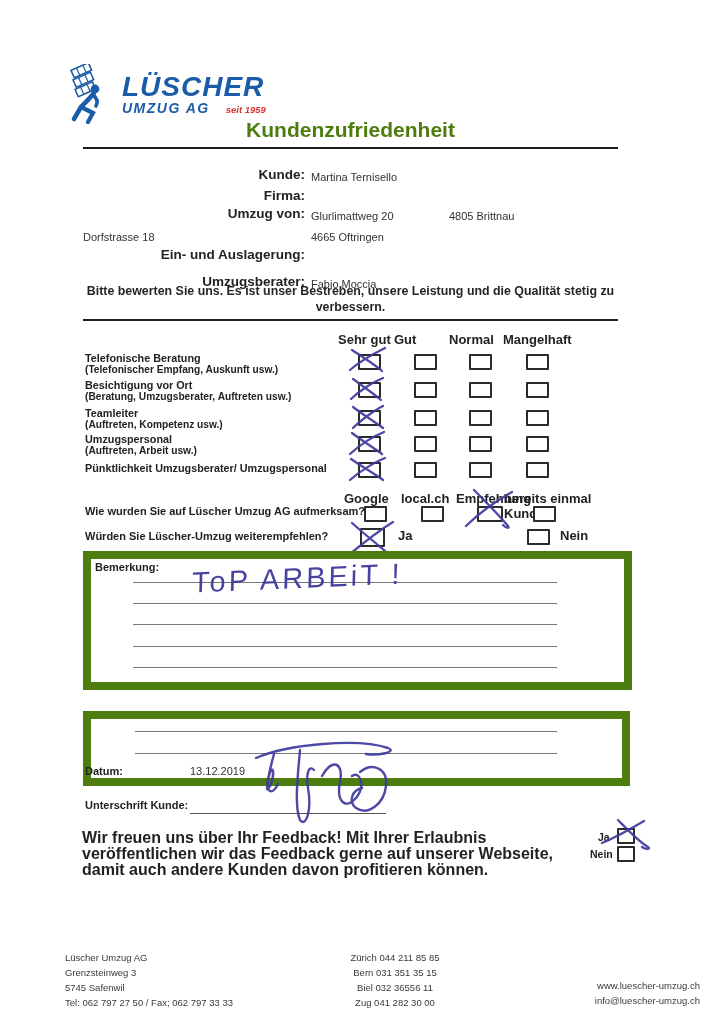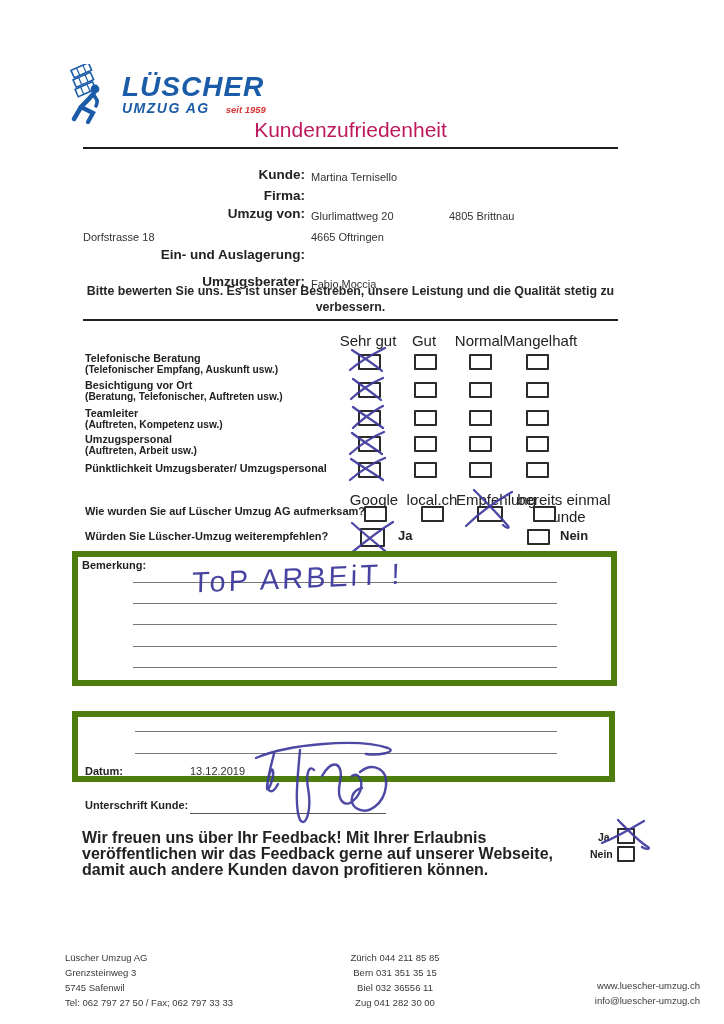--- a/index.html
+++ b/index.html
@@ -12,44 +12,44 @@
   .logo{position:absolute;left:60px;top:64px;display:flex;align-items:flex-start;}
   .logo-icon{width:60px;height:60px;}
   .logo-text{margin-left:2px;margin-top:10px;}
   .brand{font-size:28px;font-weight:bold;font-style:italic;color:#1b5ca8;letter-spacing:1px;line-height:26px;}
   .brand-sub-row{display:flex;align-items:baseline;}
   .brand-sub{font-size:14px;font-weight:bold;font-style:italic;color:#1b5ca8;letter-spacing:1.5px;}
   .brand-since{font-size:9.5px;font-weight:bold;font-style:italic;color:#d93434;margin-left:16px;}
   
   .title-wrap{position:absolute;left:83px;top:118px;width:535px;text-align:center;
     border-bottom:2.5px solid #1c1c1c;padding-bottom:5px;}
-  .title{font-size:21px;font-weight:normal;color:#be185d;}
+  .title{font-size:21px;font-weight:bold;color:#4d7c0f;}
   
   .fields{position:absolute;left:83px;top:166px;width:535px;font-size:11px;}
   .frow{display:grid;grid-template-columns:228px 138px auto;line-height:18.5px;}
   .flabel{font-weight:bold;font-size:13.5px;text-align:right;padding-right:6px;color:#222;}
   .fvalue{color:#333;padding-top:2px;}
   .fcity{color:#333;padding-top:2px;}
   .frow.berater{margin-top:8px;}
   
   .intro{position:absolute;left:83px;top:283px;width:535px;text-align:center;
     font-size:12.4px;font-weight:bold;line-height:16px;border-bottom:2px solid #222;padding-bottom:4px;color:#262626;}
   
-  .colhead{position:absolute;font-size:15px;font-weight:normal;text-align:center;color:#222;}
+  .colhead{position:absolute;font-size:13px;font-weight:bold;color:#222;}
   .rrow-label{position:absolute;left:85px;width:270px;font-weight:bold;color:#222;}
   .rrow-title{font-size:10.8px;line-height:12px;}
   .rrow-sub{font-size:10.2px;line-height:12px;}
   .cbox{position:absolute;width:19px;height:12px;border:2.2px solid #2b2b2b;background:#fff;border-radius:1px;}
   .cbox.sq{width:14px;height:12px;}
   .xmark{position:absolute;fill:none;stroke:#3e3a9d;stroke-width:2.3px;stroke-linecap:round;opacity:.92;}
   
   .question{position:absolute;left:85px;font-size:11px;font-weight:bold;color:#222;}
   .janein{position:absolute;font-size:13px;font-weight:bold;color:#222;}
   
-  .bigbox{position:absolute;left:72px;border:6px solid #4d7c0f;background:#fff;}
+  .bigbox{position:absolute;left:83px;border:8px solid #4d7c0f;background:#fff;}
   .box-label{position:absolute;left:4px;top:2px;font-size:11px;font-weight:bold;color:#222;}
   .wline{position:absolute;height:0;border-top:1.4px solid #777;}
   .handwriting{position:absolute;color:#3e3a9d;font-size:29px;letter-spacing:3px;
     transform:rotate(-2.5deg) skewX(-4deg);white-space:nowrap;opacity:.95;}
   
   .small-bold{font-size:11px;font-weight:bold;color:#222;position:absolute;}
   .small-val{font-size:11px;color:#333;position:absolute;}
   .sigline{position:absolute;height:0;border-top:1.6px solid #555;}
   .consent{position:absolute;left:82px;top:830px;width:490px;font-size:16px;font-weight:700;
     line-height:16px;color:#222;}
@@ -135,21 +135,21 @@
   <span class="colhead" style="left:394px;top:332px;width:60px;">Gut</span>
   <span class="colhead" style="left:449px;top:332px;width:60px;">Normal</span>
   <span class="colhead" style="left:503px;top:332px;width:70px;">Mangelhaft</span>
 
   <div class="rrow-label" style="top:352px;">
     <div class="rrow-title">Telefonische Beratung</div>
     <div class="rrow-sub">(Telefonischer Empfang, Auskunft usw.)</div>
   </div>
   <div class="rrow-label" style="top:379px;">
     <div class="rrow-title">Besichtigung vor Ort</div>
-    <div class="rrow-sub">(Beratung, Telefonischer, Auftreten usw.)</div>
+    <div class="rrow-sub">(Beratung, Umzugsberater, Auftreten usw.)</div>
   </div>
   <div class="rrow-label" style="top:407px;">
     <div class="rrow-title">Teamleiter</div>
     <div class="rrow-sub">(Auftreten, Kompetenz usw.)</div>
   </div>
   <div class="rrow-label" style="top:433px;">
     <div class="rrow-title">Umzugspersonal</div>
     <div class="rrow-sub">(Auftreten, Arbeit usw.)</div>
   </div>
   <div class="rrow-label" style="top:462px;">

